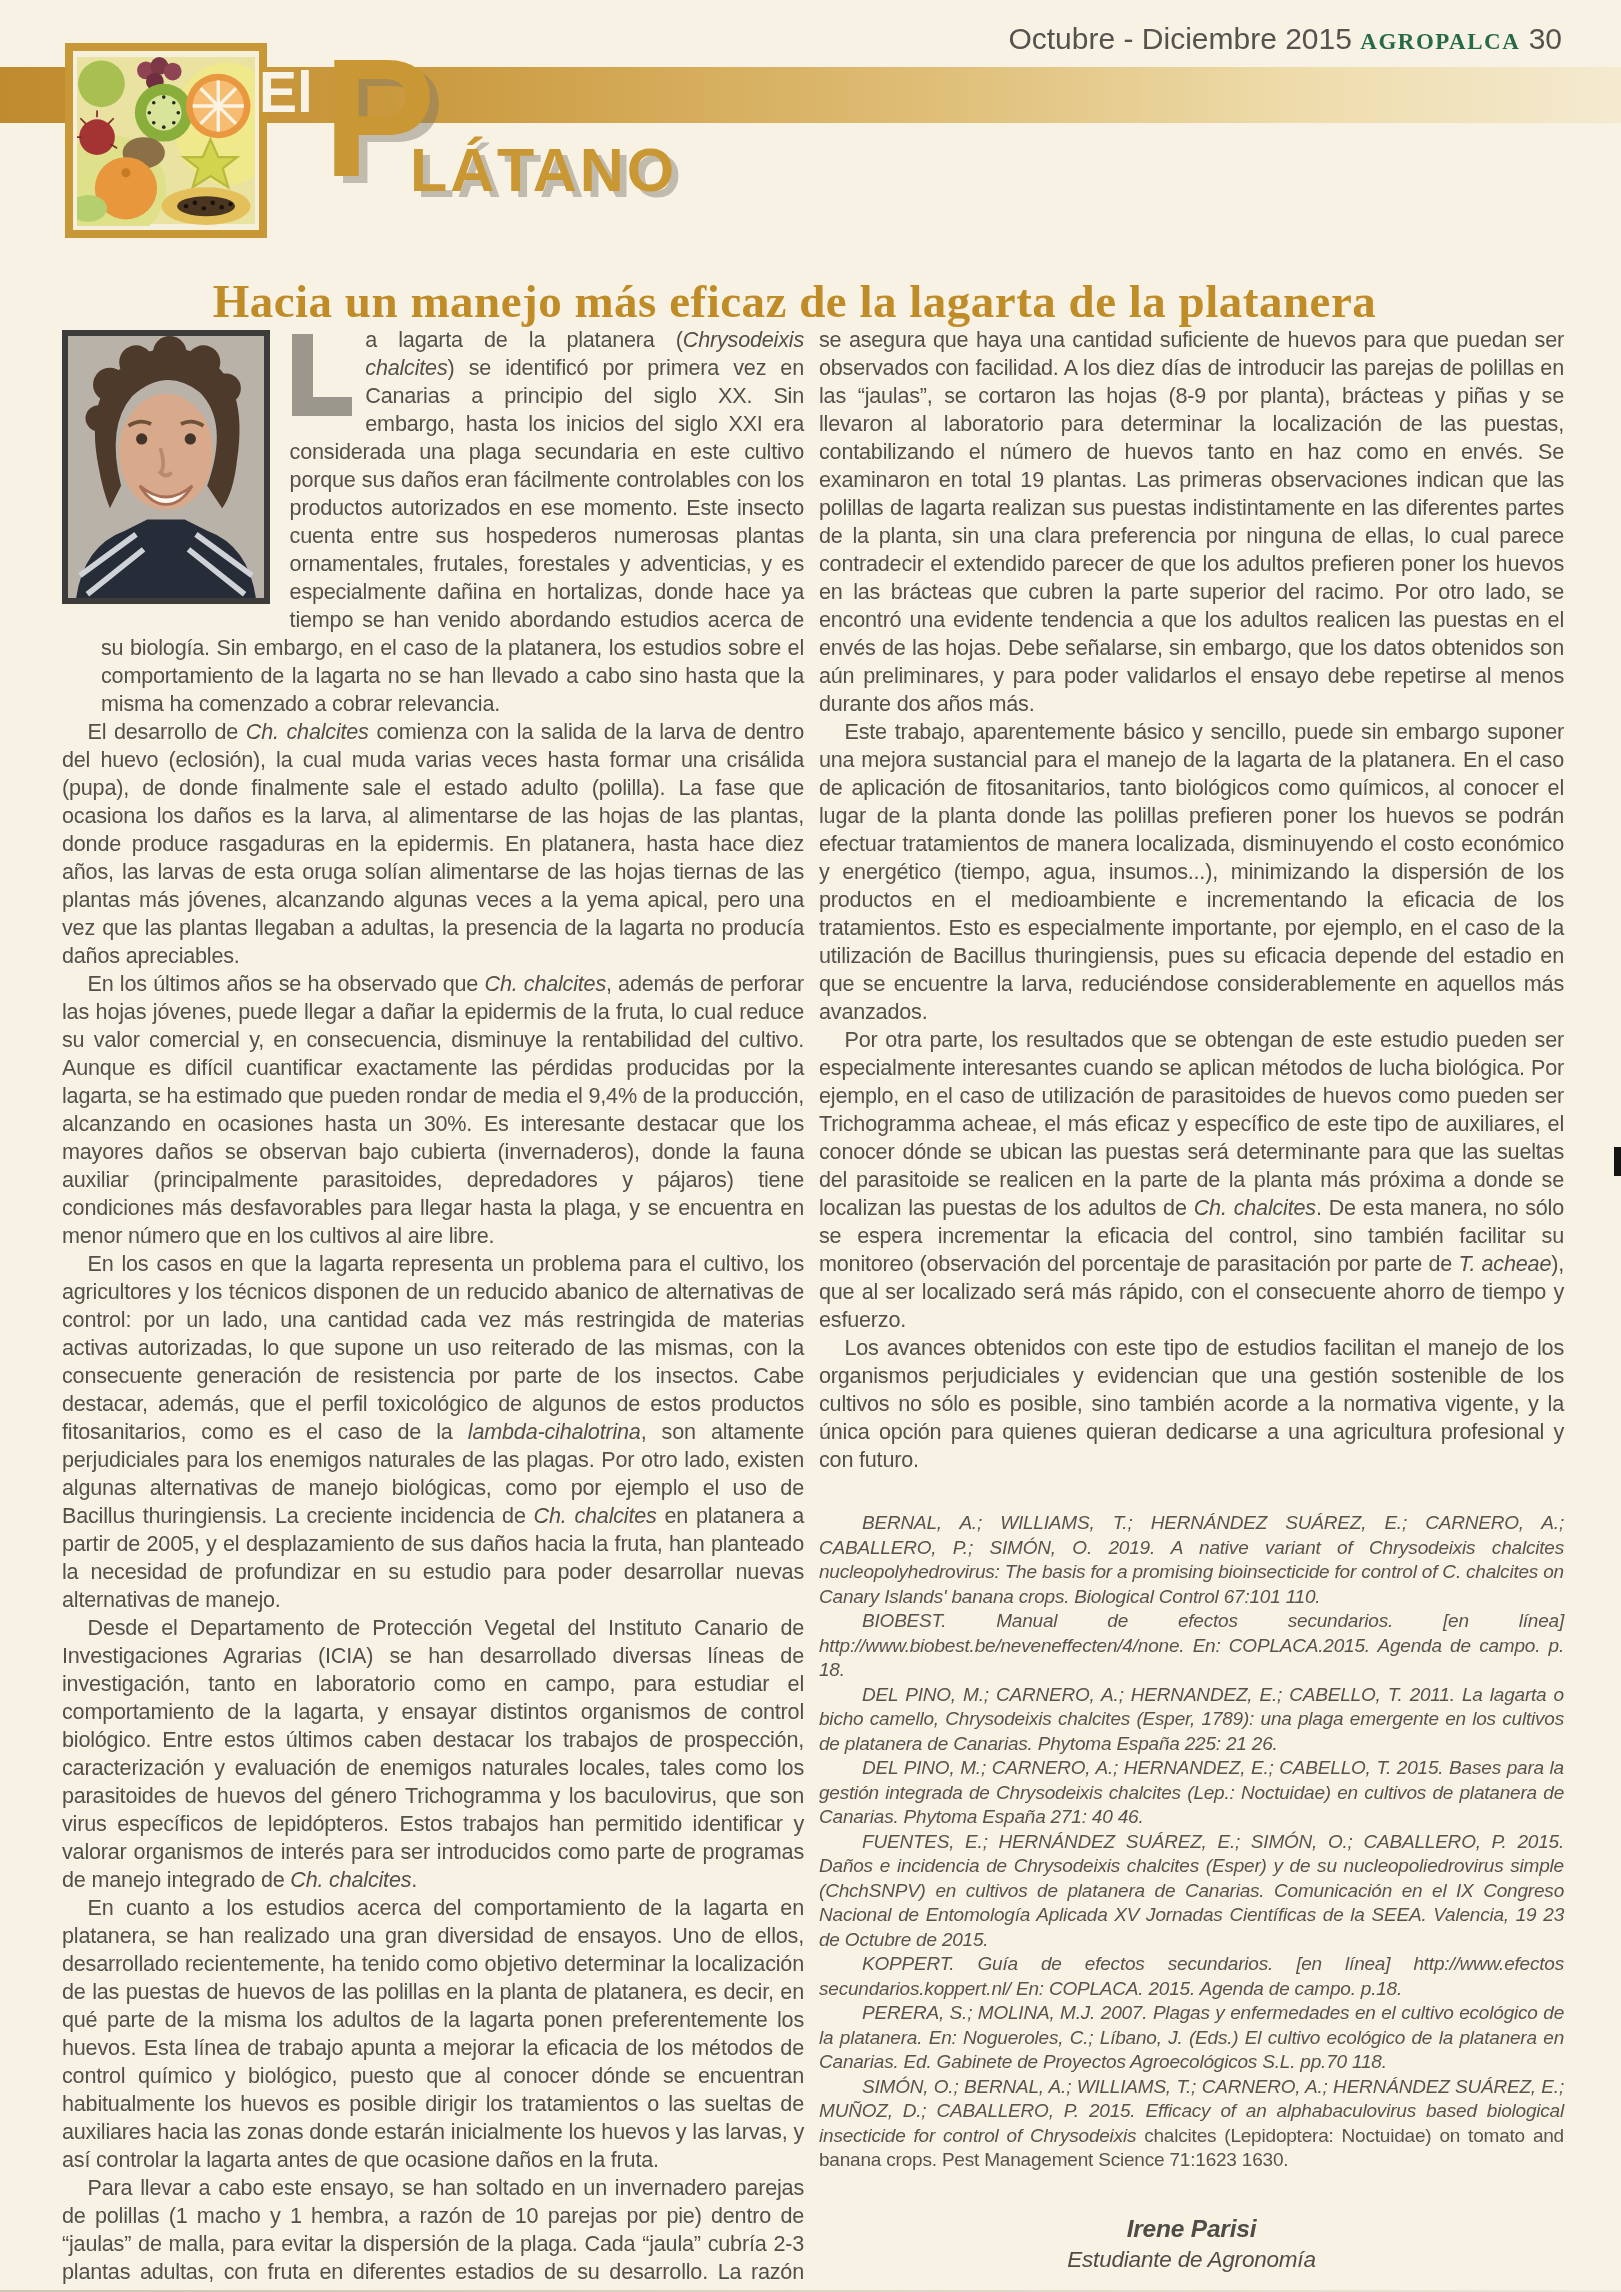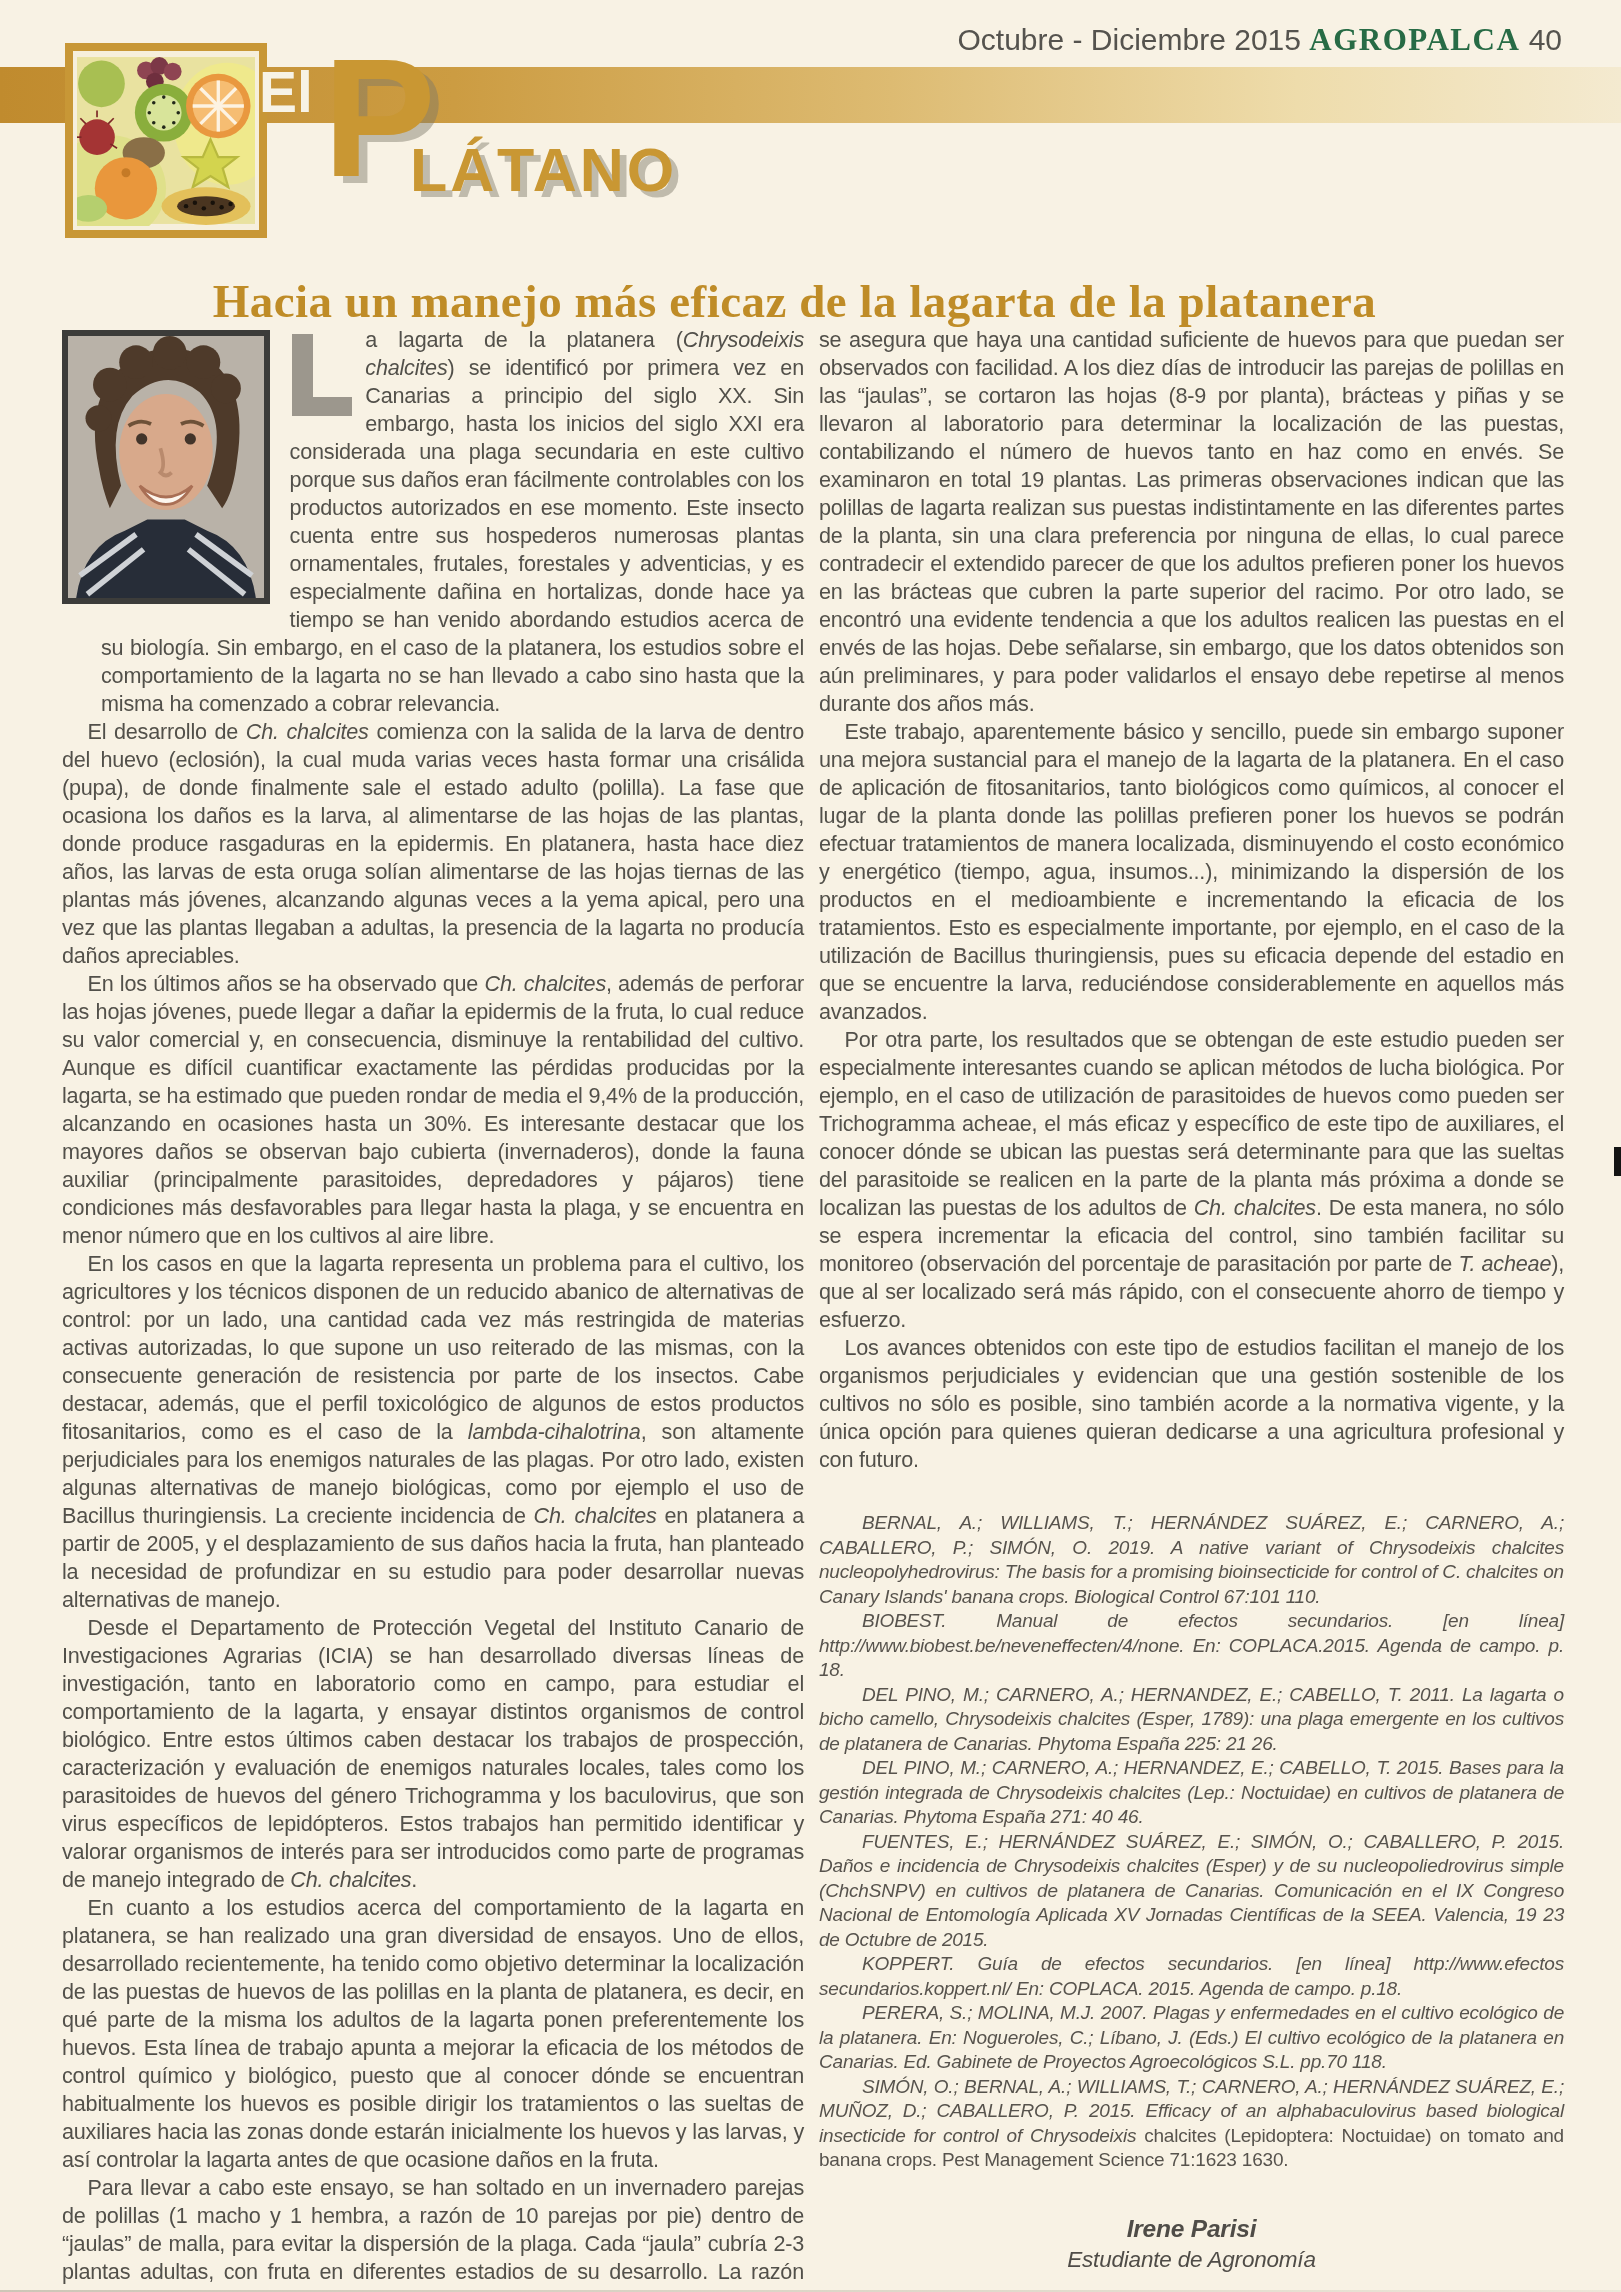--- a/index.html
+++ b/index.html
@@ -2,21 +2,21 @@
 <html lang="es"><head>
 <meta charset="utf-8">
 <style>
   html,body{margin:0;padding:0;}
   .page{position:relative;width:1621px;height:2293px;background:#f8f2e4;overflow:hidden;
         font-family:"Liberation Sans",sans-serif;}
 
   
   .meta{position:absolute;top:21.6px;right:59px;font-size:30px;color:#55534e;white-space:nowrap;}
   .meta .mag{font-family:"Liberation Serif",serif;font-weight:bold;color:#276b45;
-             font-size:31px;letter-spacing:1.5px;}
+             font-size:23px;letter-spacing:1.5px;}
 
   
   .band{position:absolute;left:0;top:67px;width:1621px;height:56px;
         background:linear-gradient(90deg,#c08b2e 0%,#cc9c42 28%,#ddbb72 55%,#eedcab 80%,#f4ead0 100%);}
 
   
   .fruit-frame{position:absolute;left:65px;top:43px;width:178px;height:171px;
                border:8.8px solid #c89736;background:#f6efdc;box-sizing:content-box;padding:3.9px;z-index:3;}
   .fruit-frame svg{display:block;width:100%;height:100%;}
 
@@ -66,21 +66,21 @@
 </style>
 </head>
 <body>
 
 <div class="page">
 
   <div class="meta">
     <span>Octubre - Diciembre 2015</span>
     <span> </span>
     <span class="mag">AGROPALCA</span>
-    <span> <span>40</span></span>
+    <span> <span>30</span></span>
   </div>
 
   <div class="band"></div>
 
   <div class="fruit-frame">
     <svg viewBox="0 0 160 150" aria-hidden="true">
       <rect x="0" y="0" width="160" height="150" fill="#e9e2a0"></rect>
       <ellipse cx="28" cy="118" rx="52" ry="48" fill="#dfe08a"></ellipse>
       <ellipse cx="135" cy="60" rx="48" ry="55" fill="#efe98c"></ellipse>
       <circle cx="22" cy="24" r="21" fill="#a8bf52"></circle>

